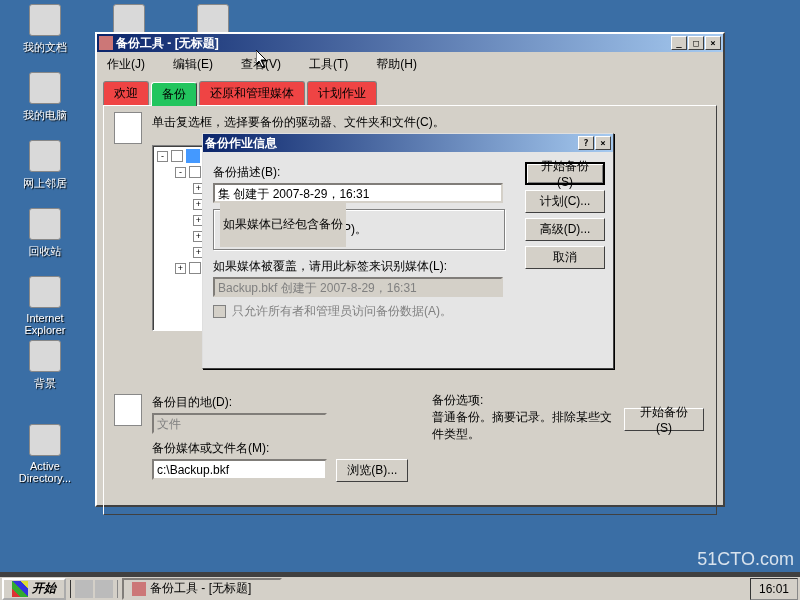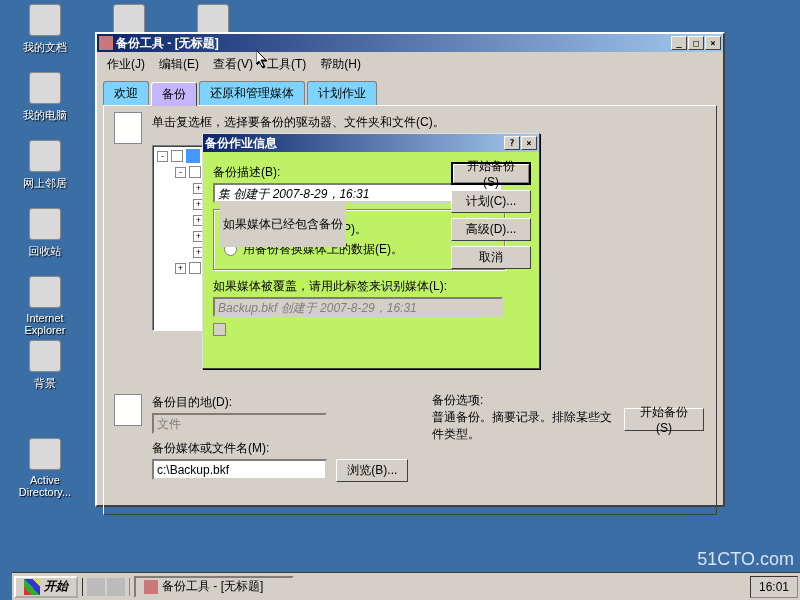--- a/index.html
+++ b/index.html
@@ -11,26 +11,26 @@
 .dicon .iglyph { width: 32px; height: 32px; background: #d9d9d9; border: 1px solid #888; border-radius: 3px; }
 .dicon span { font-size: 11px; text-shadow: 1px 1px 1px #000; }
 
 
 .win { position: absolute; left: 95px; top: 32px; width: 630px; height: 475px; background: #d4d0c8; border: 2px solid #d4d0c8; border-top-color: #fff; border-left-color: #fff; border-right-color: #404040; border-bottom-color: #404040; }
 .titlebar { height: 18px; background: linear-gradient(to right, #0a246a, #a6caf0); color: #fff; display: flex; align-items: center; padding: 0 2px; font-size: 11px; font-weight: bold; }
 .titlebar .ticon { width: 14px; height: 14px; background: #c77; margin-right: 3px; }
 .titlebar .spacer { flex: 1; }
 .winbtn { width: 16px; height: 14px; background: #d4d0c8; border: 1px solid #fff; border-right-color: #404040; border-bottom-color: #404040; margin-left: 1px; font-size: 9px; text-align: center; line-height: 12px; color: #000; cursor: pointer; font-family: "Marlett", monospace; }
 
-.menubar { display: flex; padding: 2px 4px; gap: 2px; }
+.menubar { display: flex; padding: 2px 4px; gap: 16px; }
 .menubar div { padding: 2px 6px; cursor: pointer; }
 
 .tabs { margin: 4px 6px 0 6px; display: flex; }
-.tab { padding: 3px 10px; background: #7dd3fc; border: 1px solid #808080; border-bottom: none; border-top-left-radius: 3px; border-top-right-radius: 3px; margin-right: 2px; cursor: pointer; position: relative; }
-.tab.active { background: #c4b5fd; border-color: #fff #404040 #d4d0c8 #fff; z-index: 2; top: 1px; }
+.tab { padding: 3px 10px; background: #ef4444; border: 1px solid #808080; border-bottom: none; border-top-left-radius: 3px; border-top-right-radius: 3px; margin-right: 2px; cursor: pointer; position: relative; }
+.tab.active { background: #22c55e; border-color: #fff #404040 #d4d0c8 #fff; z-index: 2; top: 1px; }
 .tabbody { margin: 0 6px 6px 6px; border: 1px solid; border-color: #fff #404040 #404040 #fff; padding: 8px; height: 410px; position: relative; }
 
 .hint { margin-left: 40px; margin-bottom: 14px; }
 .hint-icon { position: absolute; left: 10px; top: 6px; width: 28px; height: 32px; border: 1px solid #888; background: #fff; }
 .tree { margin-left: 40px; width: 372px; height: 186px; background: #fff; border: 1px solid; border-color: #808080 #fff #fff #808080; box-shadow: inset 1px 1px 0 #404040; padding: 2px; overflow: hidden; }
 .tree .node { display: flex; align-items: center; height: 16px; }
 .tree .ex { width: 11px; height: 11px; border: 1px solid #888; text-align: center; line-height: 8px; font-size: 9px; margin-right: 3px; cursor: pointer; }
 .tree .cb { width: 12px; height: 12px; border: 1px solid #888; margin-right: 3px; }
 .tree .ni { width: 14px; height: 14px; background: #88a; margin-right: 3px; }
 
@@ -39,36 +39,36 @@
 .destfields { margin-left: 40px; }
 .lbl { margin: 2px 0; }
 .selectbox, .textbox { height: 21px; background: #fff; border: 2px inset #d4d0c8; padding: 1px 3px; line-height: 17px; }
 .selectbox { width: 175px; display: inline-block; background: #d4d0c8; color: #808080; }
 .textbox { width: 175px; display: inline-block; }
 .btn { height: 23px; padding: 0 10px; background: #d4d0c8; border: 1px solid; border-color: #fff #404040 #404040 #fff; cursor: pointer; display: inline-flex; align-items: center; justify-content: center; }
 .optinfo { position: absolute; left: 320px; top: 0; width: 190px; }
 .startbk { position: absolute; right: 4px; top: 16px; width: 80px; }
 
 
-.modal { position: absolute; left: 202px; top: 133px; width: 338px; height: 236px; background: #bef264; border: 1px solid; border-color: #dfdfdf #404040 #404040 #dfdfdf; box-shadow: 1px 1px 0 #000; }
+.modal { position: absolute; left: 202px; top: 133px; width: 412px; height: 236px; background: #e5e5e5; border: 1px solid; border-color: #dfdfdf #404040 #404040 #dfdfdf; box-shadow: 1px 1px 0 #000; }
 .modal .titlebar { background: linear-gradient(to right, #0a246a, #a6caf0); }
 .modal-body { padding: 10px; position: relative; height: calc(100% - 18px); }
 .field { margin-bottom: 6px; }
-.mtext { width: 290px; height: 20px; background: #fff; border: 2px inset #d4d0c8; padding: 1px 3px; line-height: 16px; font-style: italic; }
+.mtext { width: 290px; height: 20px; background: #fff; border: 2px inset #d4d0c8; padding: 1px 3px; line-height: 16px; }
 .group { border: 1px solid #808080; box-shadow: 1px 1px 0 #fff inset, 1px 1px 0 #fff; padding: 8px 8px 8px 10px; margin: 4px 0 8px 0; width: 292px; position: relative; }
 .group .glabel { position: absolute; top: -8px; left: 6px; background: #d4d0c8; padding: 14px 3px; }
 .radio-row { display: flex; align-items: center; margin: 3px 0; }
 .radio-row input { margin-right: 6px; }
 .modal-btns { position: absolute; right: 8px; top: 10px; display: flex; flex-direction: column; gap: 5px; }
 .modal-btns .btn { width: 80px; }
 .check-row { display: flex; align-items: center; color: #808080; margin-top: 6px; }
 .check-row .cb { width: 13px; height: 13px; border: 1px solid #808080; background: #d4d0c8; margin-right: 6px; }
 
 
-.taskbar { position: absolute; left: 0; right: 0; bottom: 0; height: 28px; background: #d4d0c8; border-top: 1px solid #404040; display: flex; align-items: center; padding: 2px; margin-left: 12px; }
+.taskbar { position: absolute; left: 0; right: 0; bottom: 0; height: 28px; background: #d4d0c8; border-top: 5px solid #404040; display: flex; align-items: center; padding: 2px; }
 .startbtn { height: 22px; padding: 0 8px; background: #d4d0c8; border: 2px outset #fff; display: flex; align-items: center; gap: 4px; cursor: pointer; font-weight: bold; font-style: italic; }
 .startbtn .flag { width: 16px; height: 16px; background: linear-gradient(45deg, #d33 25%, #3a3 25% 50%, #33d 50% 75%, #dd3 75%); }
 .ql { display: flex; gap: 2px; margin: 0 4px; border-left: 1px inset #888; border-right: 1px inset #888; padding: 0 4px; }
 .ql div { width: 18px; height: 18px; background: #bbb; cursor: pointer; }
 .taskbtn { height: 22px; padding: 0 8px; border: 2px inset #d4d0c8; background: #d4d0c8; display: flex; align-items: center; gap: 4px; cursor: pointer; min-width: 160px; }
 .taskbtn .ti { width: 14px; height: 14px; background: #c77; }
 .tray { margin-left: auto; border: 1px inset #888; padding: 2px 8px; height: 22px; display: flex; align-items: center; }
 
 .watermark { position: absolute; right: 6px; bottom: 30px; color: #fff; font-size: 18px; opacity: 0.8; font-family: Arial; }
 .cursor { position: absolute; left: 256px; top: 50px; width: 14px; height: 20px; pointer-events: none; }
@@ -95,21 +95,21 @@
       <span>回收站</span>
     </div>
     <div class="dicon" style="left: 10px; top: 276px;">
       <div class="iglyph"></div>
       <span>Internet Explorer</span>
     </div>
     <div class="dicon" style="left: 10px; top: 340px;">
       <div class="iglyph"></div>
       <span>背景</span>
     </div>
-    <div class="dicon" style="left: 10px; top: 438px;">
+    <div class="dicon" style="left: 10px; top: 424px;">
       <div class="iglyph"></div>
       <span>Active Directory...</span>
     </div>
     <div class="dicon" style="left: 94px; top: 4px;">
       <div class="iglyph"></div>
       <span></span>
     </div>
     <div class="dicon" style="left: 178px; top: 4px;">
       <div class="iglyph"></div>
       <span></span>
@@ -216,29 +216,26 @@
     <div class="field">
       <div class="lbl">备份描述(B):</div>
       <div class="mtext">集 创建于 2007-8-29，16:31</div>
     </div>
     <div class="group">
       <div class="glabel">如果媒体已经包含备份</div>
       <label class="radio-row">
           <input type="radio" checked="" style="">
           <span>排除某些文件类型(P)。</span>
         </label>
-      <label class="radio-row">
-          <input type="radio" style="">
-          <span>用备份替换媒体上的数据(E)。</span>
-        </label>
     </div>
     <div class="lbl">如果媒体被覆盖，请用此标签来识别媒体(L):</div>
     <div class="mtext" style="background:#d4d0c8;color:#808080">Backup.bkf 创建于 2007-8-29，16:31</div>
     <div class="check-row">
       <div class="cb"></div>
+      <span>只允许所有者和管理员访问备份数据(A)。</span>
     </div>
     <div class="modal-btns">
       <button class="btn" style="border:2px solid #000;box-shadow:inset 1px 1px 0 #fff,inset -1px -1px 0 #808080">开始备份(S)</button>
       <button class="btn">计划(C)...</button>
       <button class="btn">高级(D)...</button>
       <button class="btn">取消</button>
     </div>
   </div>
 </div>
 

